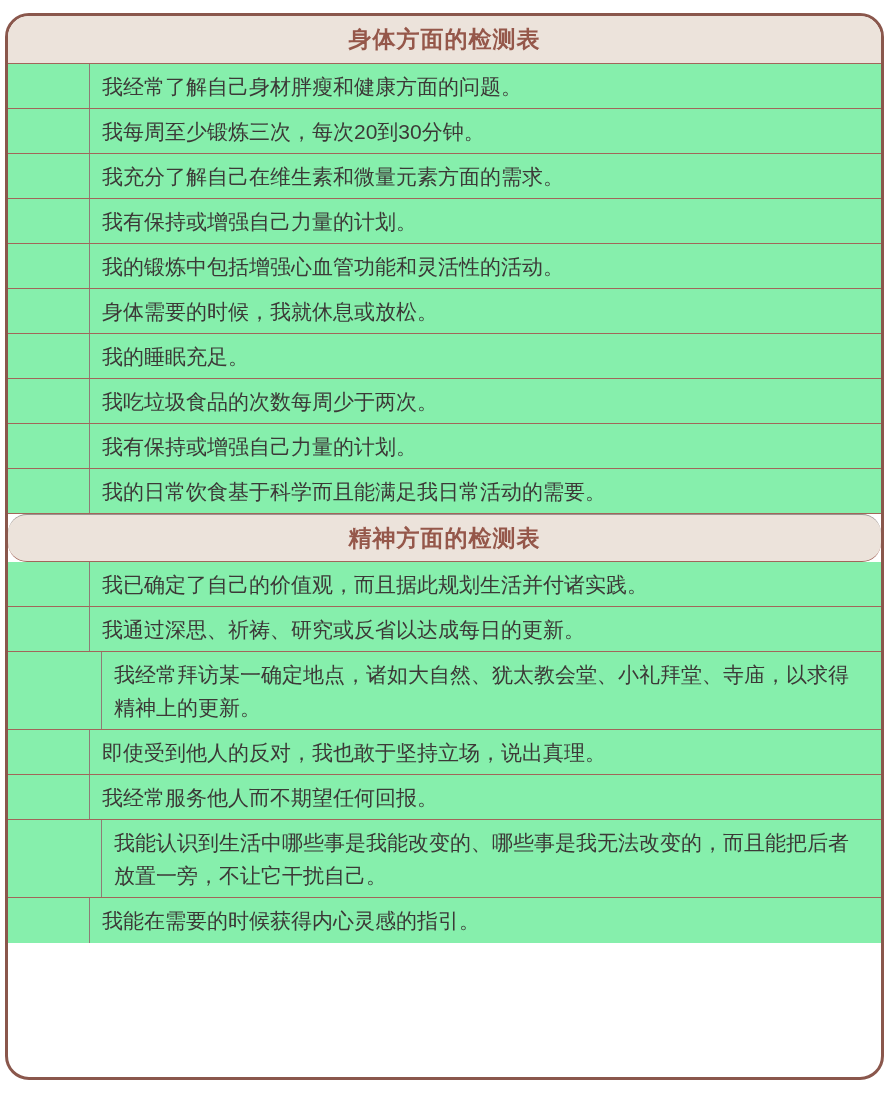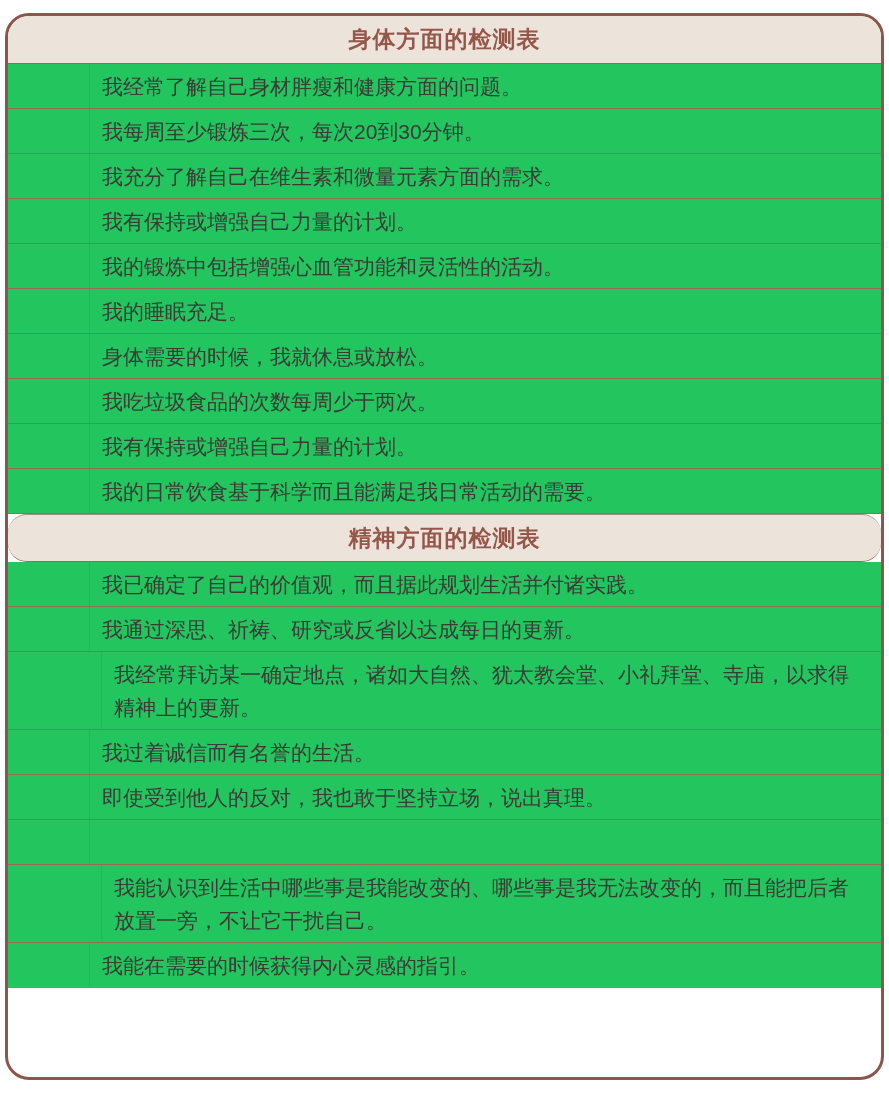--- a/index.html
+++ b/index.html
@@ -42,21 +42,21 @@
   .section-header span{
     color:var(--header-text);
     font-weight:bold;
     font-size:23px;
     letter-spacing:1px;
   }
   .row{
     flex:none;height:45px;
     display:flex;align-items:center;
     border-bottom:1px solid var(--line-red);
-    background:#22c55e;
+    background:#86efac;
   }
   .row.tall{height:78px;padding-left:12px;}
   .row:last-child{border-bottom:none;}
   .checkbox-cell{
     flex:none;width:82px;height:100%;
     border-right:1px solid var(--line-gray);
   }
   .row-text{
     flex:1;
     padding:0 18px 0 12px;
@@ -88,25 +88,25 @@
       <div class="row">
         <div class="checkbox-cell"></div>
         <div class="row-text">我有保持或增强自己力量的计划。</div>
       </div>
       <div class="row">
         <div class="checkbox-cell"></div>
         <div class="row-text">我的锻炼中包括增强心血管功能和灵活性的活动。</div>
       </div>
       <div class="row">
         <div class="checkbox-cell"></div>
-        <div class="row-text">我的睡眠充足。</div>
+        <div class="row-text">身体需要的时候，我就休息或放松。</div>
       </div>
       <div class="row">
         <div class="checkbox-cell"></div>
-        <div class="row-text">身体需要的时候，我就休息或放松。</div>
+        <div class="row-text">我的睡眠充足。</div>
       </div>
       <div class="row">
         <div class="checkbox-cell"></div>
         <div class="row-text">我吃垃圾食品的次数每周少于两次。</div>
       </div>
       <div class="row">
         <div class="checkbox-cell"></div>
         <div class="row-text">我有保持或增强自己力量的计划。</div>
       </div>
       <div class="row">
@@ -123,28 +123,25 @@
       <div class="row">
         <div class="checkbox-cell"></div>
         <div class="row-text">我通过深思、祈祷、研究或反省以达成每日的更新。</div>
       </div>
       <div class="row tall">
         <div class="checkbox-cell"></div>
         <div class="row-text">我经常拜访某一确定地点，诸如大自然、犹太教会堂、小礼拜堂、寺庙，以求得精神上的更新。</div>
       </div>
       <div class="row">
         <div class="checkbox-cell"></div>
-        <div class="row-text">我过着诚信而有名誉的生活。</div>
-      </div>
-      <div class="row">
-        <div class="checkbox-cell"></div>
         <div class="row-text">即使受到他人的反对，我也敢于坚持立场，说出真理。</div>
       </div>
       <div class="row">
         <div class="checkbox-cell"></div>
+        <div class="row-text">我经常服务他人而不期望任何回报。</div>
       </div>
       <div class="row tall">
         <div class="checkbox-cell"></div>
         <div class="row-text">我能认识到生活中哪些事是我能改变的、哪些事是我无法改变的，而且能把后者放置一旁，不让它干扰自己。</div>
       </div>
       <div class="row">
         <div class="checkbox-cell"></div>
         <div class="row-text">我能在需要的时候获得内心灵感的指引。</div>
       </div>
     </div>

